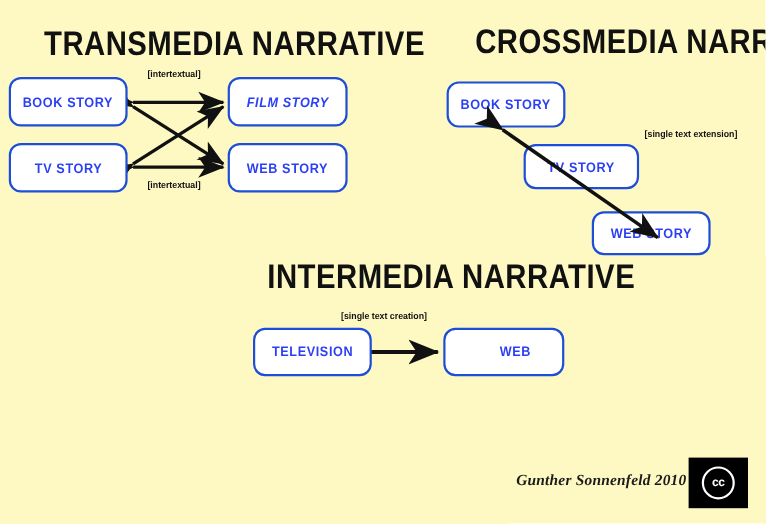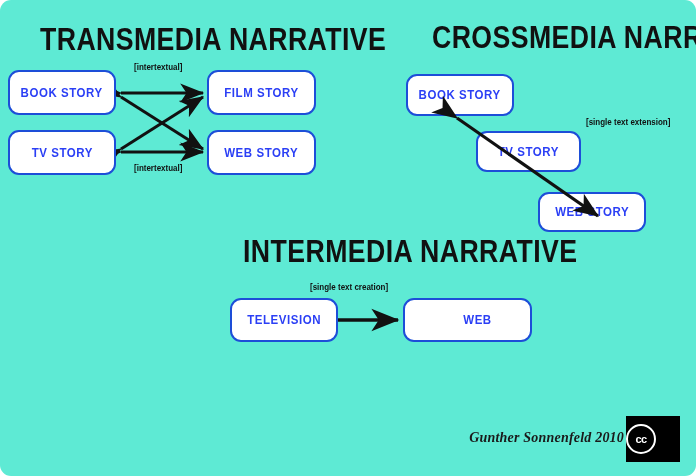--- a/index.html
+++ b/index.html
@@ -8,23 +8,22 @@
     padding: 0;
     background: #ffffff;
   }
   body {
     font-family: "Liberation Sans", sans-serif;
   }
   #canvas {
     position: relative;
     width: 696px;
     height: 476px;
-    background: #5eead4;
+    background: #fef9c3;
     overflow: hidden;
-    border-radius: 11px;
   }
   svg.layer {
     position: absolute;
     left: 0;
     top: 0;
     width: 696px;
     height: 476px;
     pointer-events: none;
   }
 
@@ -105,21 +104,21 @@
   }
   #cc-badge {
     position: absolute;
     left: 626px;
     top: 416px;
     width: 54px;
     height: 46px;
     background: #000000;
     display: flex;
     align-items: center;
-    justify-content: flex-start;
+    justify-content: center;
   }
   #cc-badge .cc-ring {
     width: 26px;
     height: 26px;
     border: 2.5px solid #ffffff;
     border-radius: 50%;
     display: flex;
     align-items: center;
     justify-content: center;
   }
@@ -157,21 +156,21 @@
 
     <line x1="312" y1="320" x2="398" y2="320" stroke="#111111" stroke-width="3.5" marker-start="url(#ah-start)" marker-end="url(#ah)"></line>
   </svg>
 
   <div class="section-title" id="title-transmedia">TRANSMEDIA NARRATIVE</div>
 
   <div class="node" id="tm-book" style="left:8px; top:70px; width:108px; height:45px;">
     <span class="node-label">BOOK STORY</span>
   </div>
 
-  <div class="node" id="tm-film" style="left:207px; top:70px; width:109px; height:45px;">
+  <div class="node" id="tm-film" style="left:207px; top:70px; width:109px; height:45px;font-style:italic;">
     <span class="node-label">FILM STORY</span>
   </div>
 
   <div class="node" id="tm-tv" style="left:8px; top:130px; width:108px; height:45px;">
     <span class="node-label">TV STORY</span>
   </div>
 
   <div class="node" id="tm-web" style="left:207px; top:130px; width:109px; height:45px;">
     <span class="node-label">WEB STORY</span>
   </div>
@@ -199,21 +198,21 @@
   </svg>
 
   <div class="annot" style="left:586px; top:117px;">[single text extension]</div>
 
   <div class="section-title" id="title-intermedia">INTERMEDIA NARRATIVE</div>
 
   <div class="node" id="im-tv" style="left:198px; top:298px; width:108px; height:44px;margin-left:32px;">
     <span class="node-label">TELEVISION</span>
   </div>
 
-  <div class="node" id="im-web" style="left:403px; top:298px; width:129px; height:44px;padding-left:20px;">
+  <div class="node" id="im-web" style="left:403px; top:298px; width:110px; height:44px;padding-left:20px;">
     <span class="node-label">WEB</span>
   </div>
 
   <div class="annot" style="left:310px; top:282px;">[single text creation]</div>
 
   <div id="credit">Gunther Sonnenfeld 2010</div>
 
   <div id="cc-badge">
     <span class="cc-ring">
       <span class="cc-text">cc</span>

